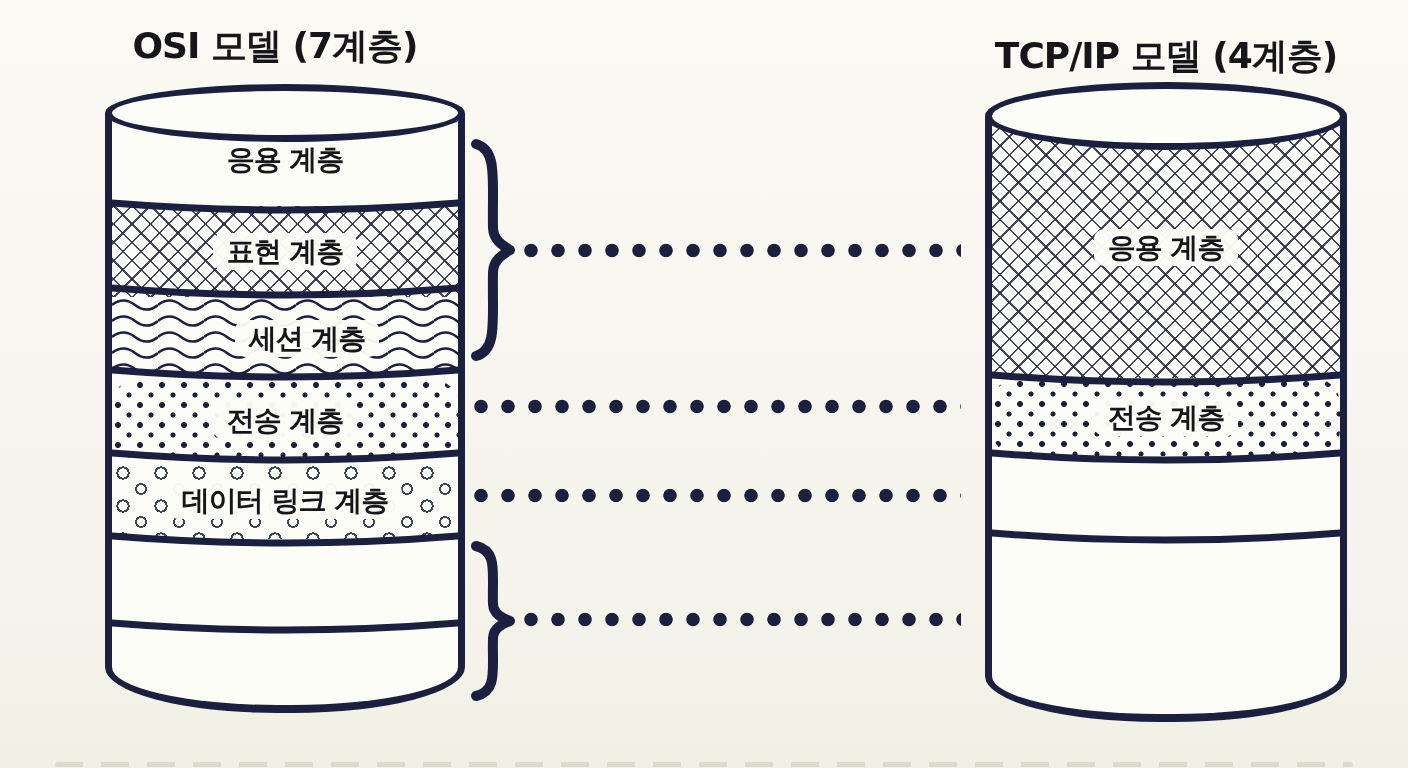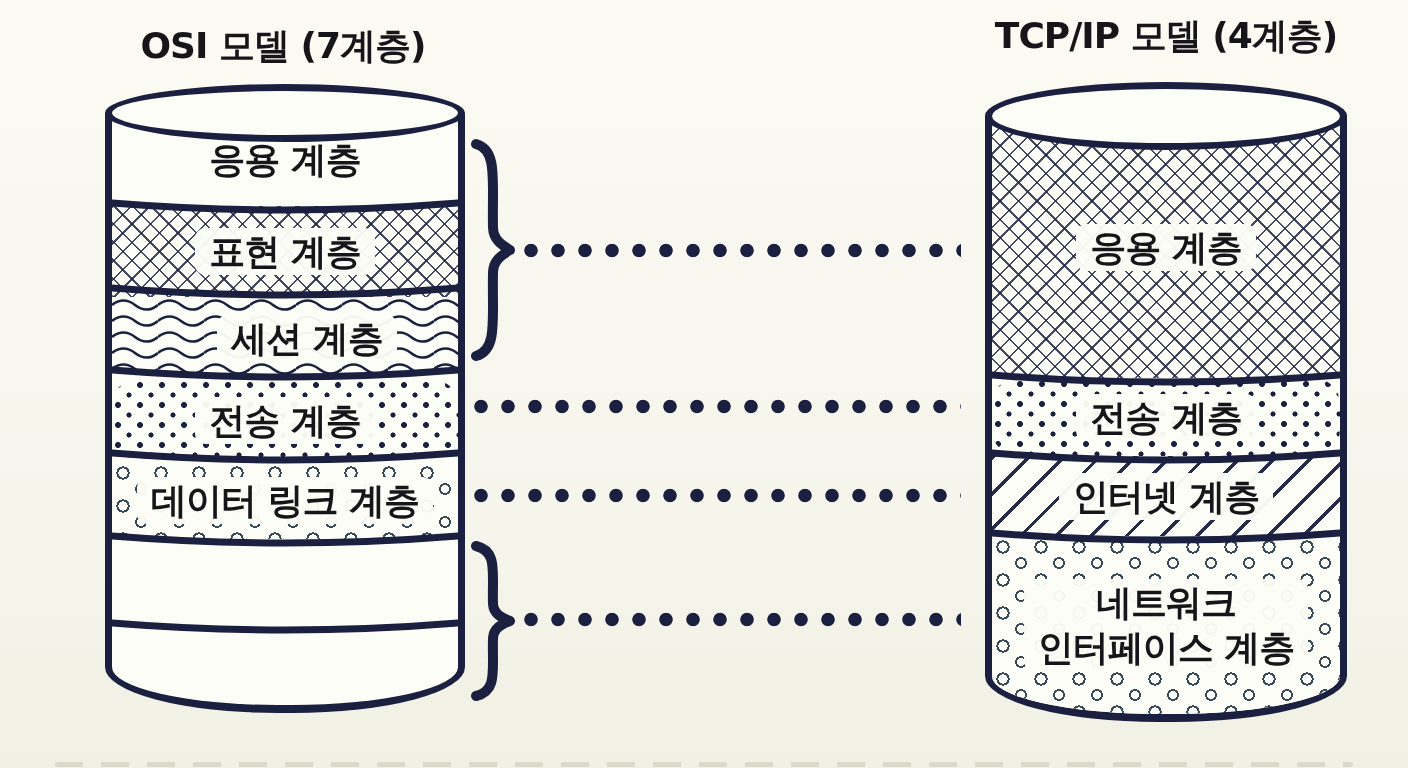--- a/index.html
+++ b/index.html
@@ -21,22 +21,22 @@
 
   .model-title{
     position:absolute;
     text-align:center;
     font-size:36px;
     font-weight:700;
     letter-spacing:-1px;
     color:var(--text);
     white-space:nowrap;
   }
-  .title-osi{left:103px;top:22px;width:360px;}
-  .title-tcpip{left:975px;top:12px;width:382px;}
+  .title-osi{left:95px;top:22px;width:360px;}
+  .title-tcpip{left:975px;top:32px;width:382px;}
 
   
   .cylinder{position:absolute;}
   .cyl-osi{left:105px;top:84px;width:360px;height:632px;}
   .cyl-tcpip{left:985px;top:82px;width:362px;height:640px;}
 
   .cyl-top{
     position:absolute;left:0;right:0;top:0;
     border:7px solid var(--ink);
     border-radius:50%;
@@ -55,25 +55,25 @@
     overflow:hidden;
     background:var(--paper);
     z-index:1;
   }
   .cyl-osi .cyl-body{top:29px;height:600px;}
   .cyl-tcpip .cyl-body{top:34px;height:606px;}
 
   .band{position:relative;width:100%;display:flex;align-items:center;justify-content:center;}
   .band-label{
     position:relative;z-index:3;
-    font-size:36px;font-weight:700;letter-spacing:-1px;
+    font-size:28px;font-weight:700;letter-spacing:-1px;
     color:var(--text);
     background:rgba(253,253,247,.96);
     padding:1px 14px;border-radius:10px;
-    text-align:center;line-height:1.25;
+    line-height:1.25;
     white-space:nowrap;
   }
   .band.p-plain .band-label{background:transparent;}
 
   
   .p-plain{background:var(--paper);}
   .p-crosshatch{
     background:
       repeating-linear-gradient(45deg, rgba(35,40,70,.85) 0 1.7px, transparent 1.7px 13px),
       repeating-linear-gradient(135deg, rgba(35,40,70,.85) 0 1.7px, transparent 1.7px 13px),
@@ -197,30 +197,21 @@
     <div class="cyl-body">
 
       <div class="band p-crosshatch" style="height:262px">
         <span class="band-label">응용 계층</span>
       </div>
 
       <div class="band p-dots" style="height:78px">
         <span class="band-label">전송 계층</span>
       </div>
 
-      <div class="band p-diagonal" style="height:80px">
-        <span class="band-label">인터넷 계층</span>
-      </div>
-
-      <div class="band p-circles" style="height:178px">
-        <span class="band-label">
-          <span style="display:block">네트워크</span>
-          <span style="display:block">인터페이스 계층</span>
-        </span>
-      </div>
+
 
       <svg class="sep" style="top:255px" viewBox="0 0 348 20" preserveAspectRatio="none">
           <path d="M0 4 Q174 18 348 4"></path>
         </svg>
       <svg class="sep" style="top:333px" viewBox="0 0 348 20" preserveAspectRatio="none">
           <path d="M0 4 Q174 18 348 4"></path>
         </svg>
       <svg class="sep" style="top:413px" viewBox="0 0 348 20" preserveAspectRatio="none">
           <path d="M0 4 Q174 18 348 4"></path>
         </svg>

